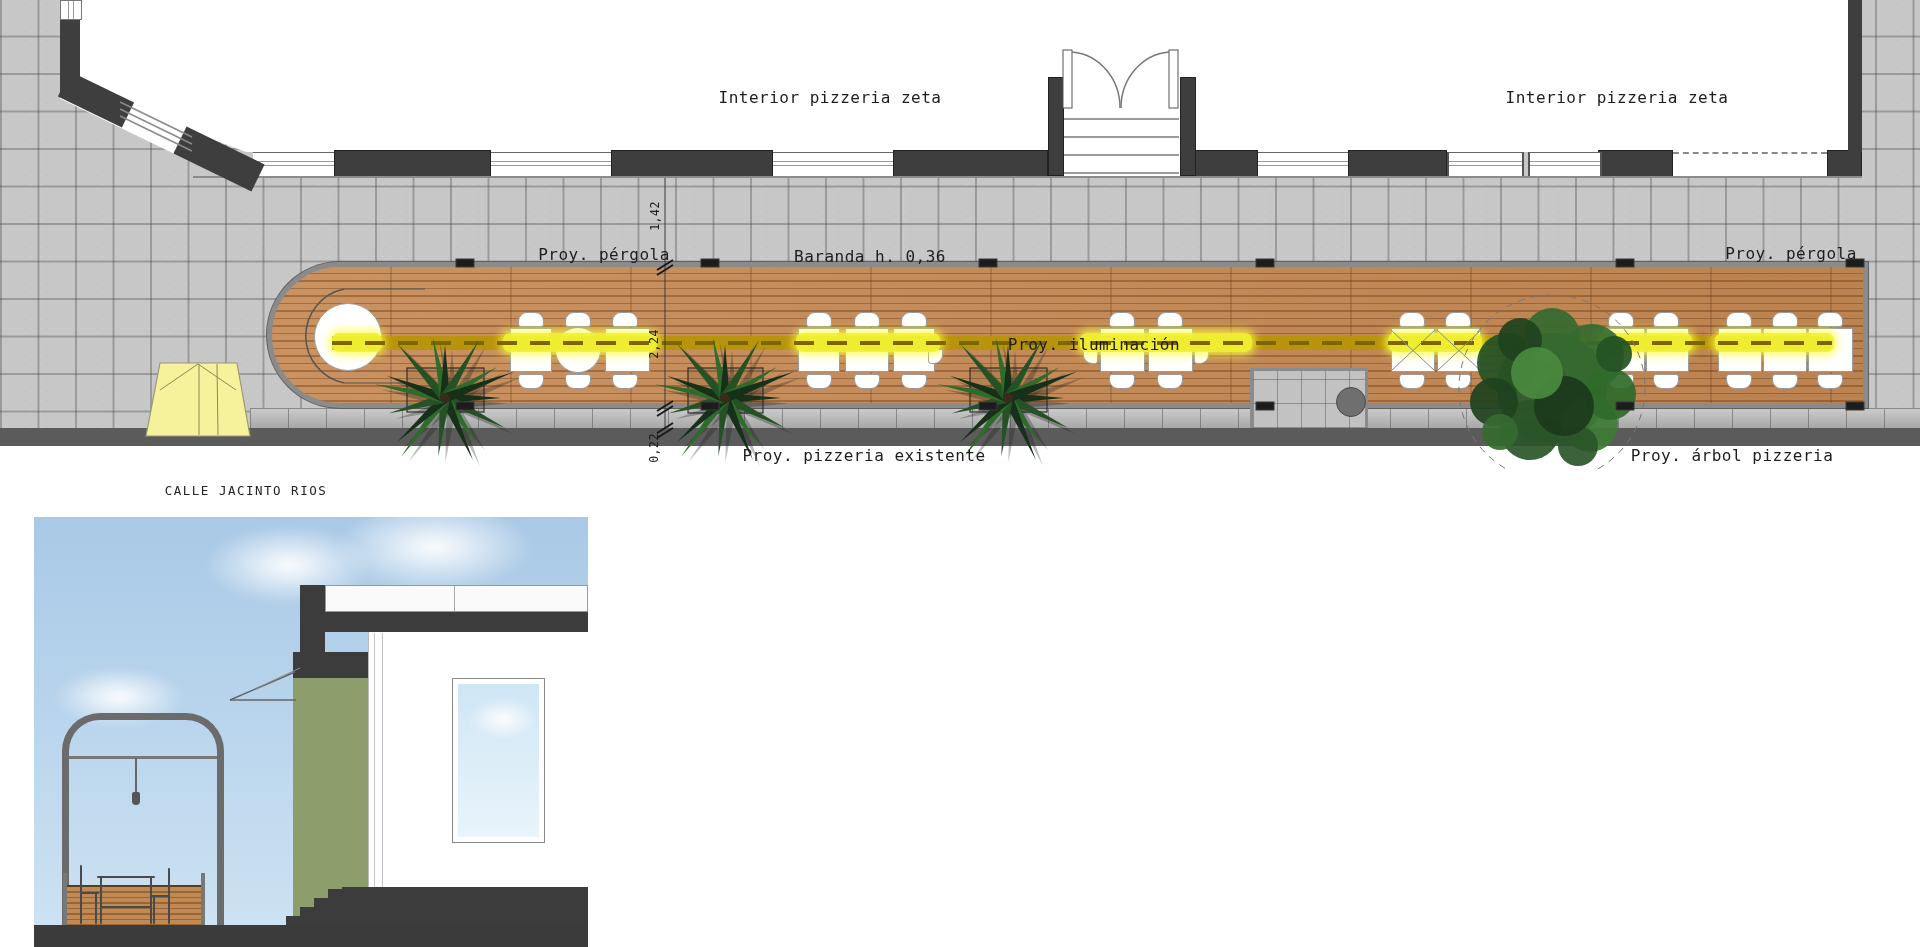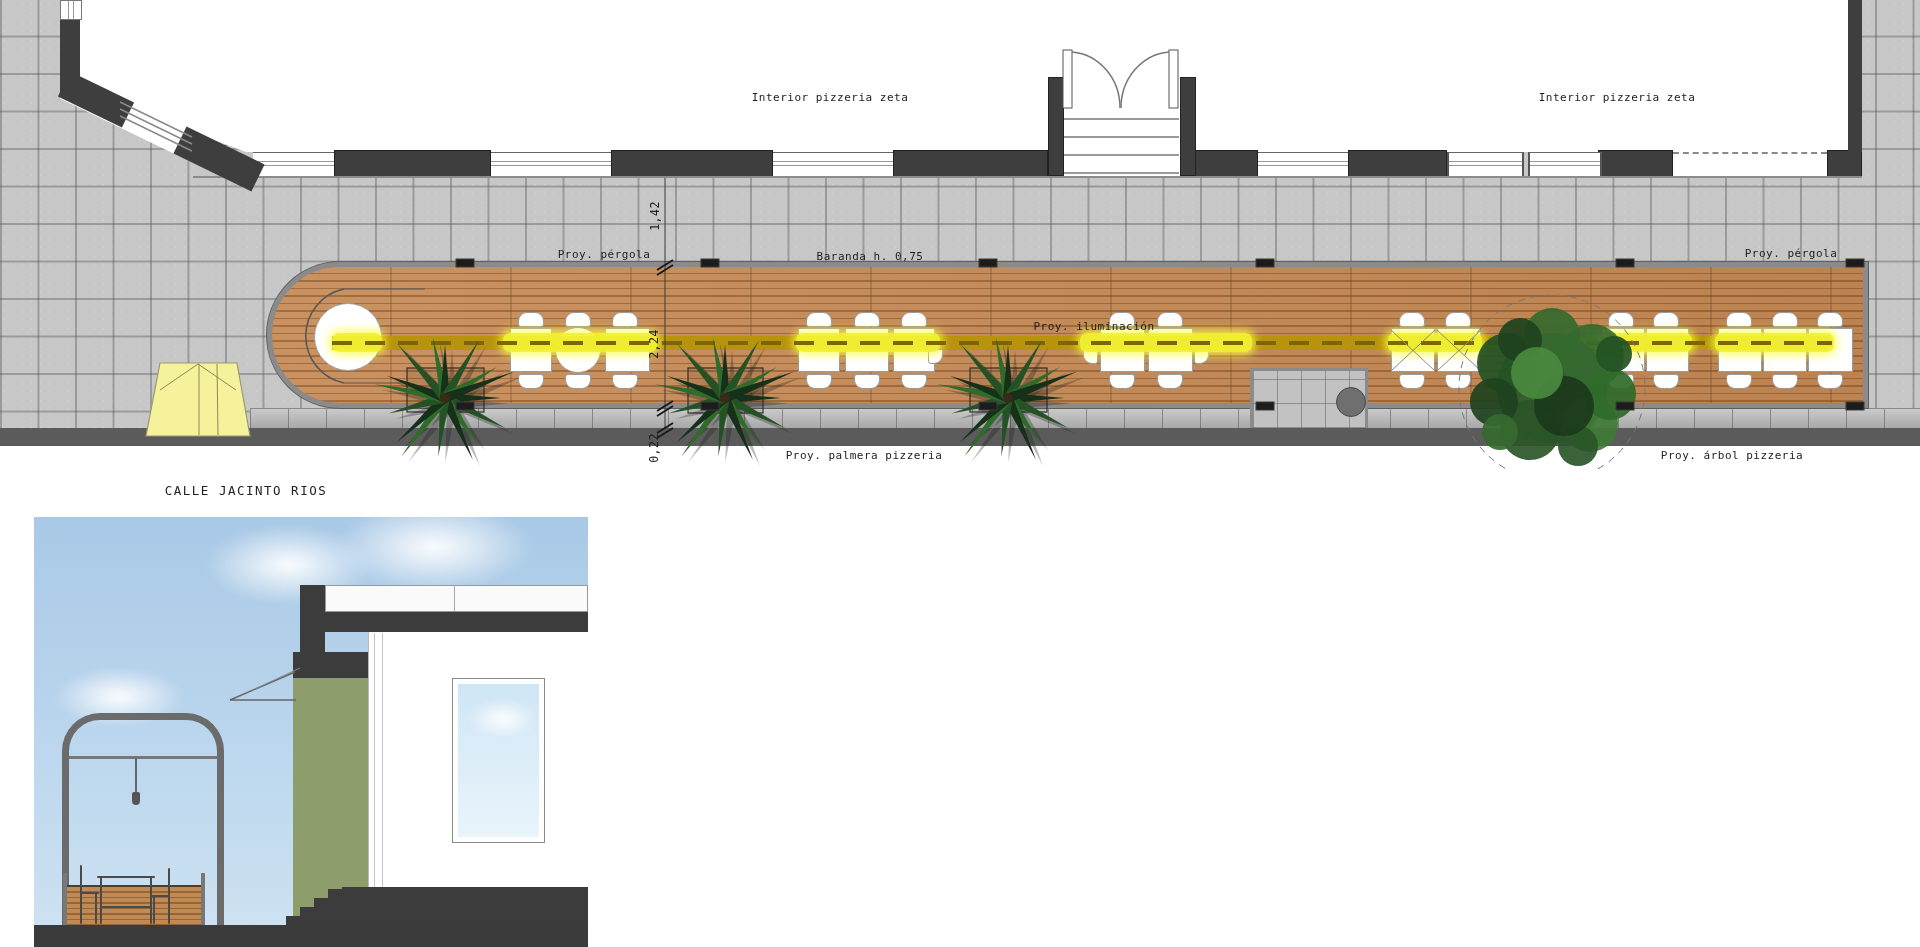--- a/index.html
+++ b/index.html
@@ -61,21 +61,21 @@
   .chair.s{top:338px;width:15px;height:26px;}
   .chair.s.left{border-radius:9px 3px 3px 9px;}
   .chair.s.right{border-radius:3px 9px 9px 3px;}
   .strip-base{left:332px;top:336px;width:1500px;height:14px;background:#b8940c;border-radius:0 7px 7px 0;}
   .strip-dash{left:332px;top:341px;width:1500px;height:4px;
     background-image:repeating-linear-gradient(90deg,#7d6505 0 20px,transparent 20px 33px);}
   .strip-bright{top:333px;height:19px;background:#f2f232;border-radius:7px;
     box-shadow:0 0 9px 3px rgba(255,255,60,.85);opacity:.95;}
   
   .lbl{position:absolute;transform:translate(-50%,-50%);white-space:nowrap;color:#1d1d1d;
-    font-size:11px;letter-spacing:.5px;}
+    font-size:16px;letter-spacing:.5px;}
   .lbl.vert{transform:translate(-50%,-50%) rotate(-90deg);font-size:11.5px;}
   .lbl.street{font-size:12.5px;letter-spacing:1.5px;color:#222;}
   
   .section{left:34px;top:517px;width:554px;height:430px;overflow:hidden;
     background:linear-gradient(180deg,#a9c9e6 0%,#bcd7ee 55%,#cfe3f2 100%);}
   .cloud{position:absolute;background:radial-gradient(closest-side,rgba(255,255,255,.95),rgba(255,255,255,0));
     filter:blur(3px);}
   .sec-ground{left:0;top:408px;width:554px;height:22px;background:#3b3b3b;}
   .arch{left:28px;top:196px;width:148px;height:212px;border:7px solid #6b6b6b;border-bottom:none;
     border-radius:38px 38px 0 0;box-sizing:content-box;}
@@ -371,23 +371,23 @@
       <line x1="657" y1="411" x2="673" y2="401" stroke="#1a1a1a" stroke-width="2"></line>
       <line x1="657" y1="416" x2="673" y2="406" stroke="#1a1a1a" stroke-width="2"></line>
       <line x1="657" y1="433" x2="673" y2="423" stroke="#1a1a1a" stroke-width="2"></line>
       <line x1="657" y1="438" x2="673" y2="428" stroke="#1a1a1a" stroke-width="2"></line>
     </svg>
 
   <div class="lbl" style="left:830px;top:97px">Interior pizzeria zeta</div>
   <div class="lbl" style="left:1617px;top:97px">Interior pizzeria zeta</div>
   <div class="lbl" style="left:604px;top:254px">Proy. pérgola</div>
   <div class="lbl" style="left:1791px;top:253px">Proy. pérgola</div>
-  <div class="lbl" style="left:870px;top:256px">Baranda h. 0,75</div>
-  <div class="lbl" style="left:1094px;top:326px">Proy. iluminación</div>
-  <div class="lbl" style="left:864px;top:455px">Proy. palmera pizzeria</div>
+  <div class="lbl" style="left:870px;top:256px">Baranda h. 0,36</div>
+  <div class="lbl" style="left:1094px;top:344px">Proy. iluminación</div>
+  <div class="lbl" style="left:864px;top:455px">Proy. pizzeria existente</div>
   <div class="lbl" style="left:1732px;top:455px">Proy. árbol pizzeria</div>
   <div class="lbl street" style="left:246px;top:490px">CALLE JACINTO RIOS</div>
   <div class="lbl vert" style="left:655px;top:216px">1,42</div>
   <div class="lbl vert" style="left:654px;top:344px">2,24</div>
   <div class="lbl vert" style="left:654px;top:448px">0,22</div>
 
   <div class="abs section">
     <div class="cloud" style="left:170px;top:8px;width:170px;height:80px"></div>
     <div class="cloud" style="left:300px;top:-15px;width:200px;height:90px"></div>
     <div class="cloud" style="left:390px;top:70px;width:150px;height:75px"></div>

